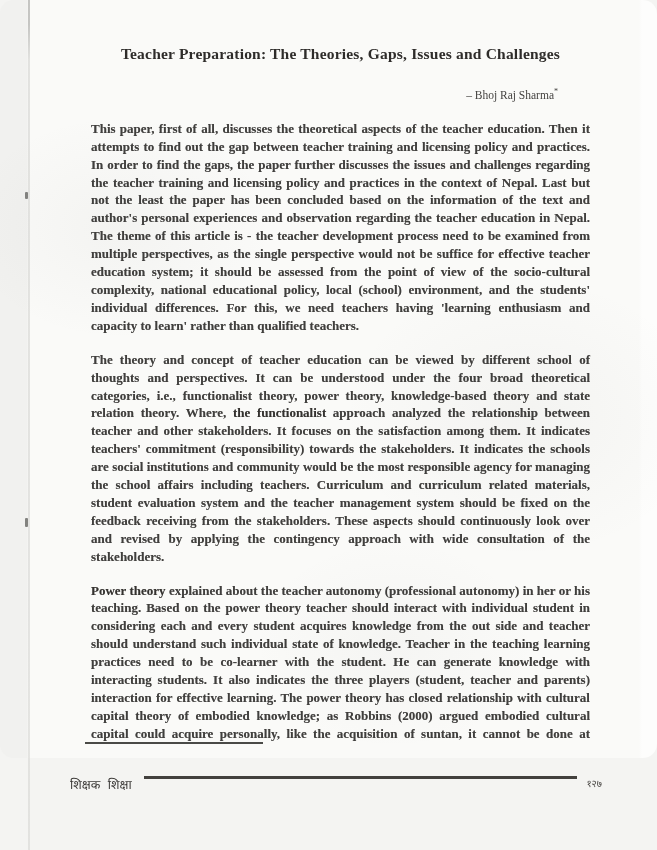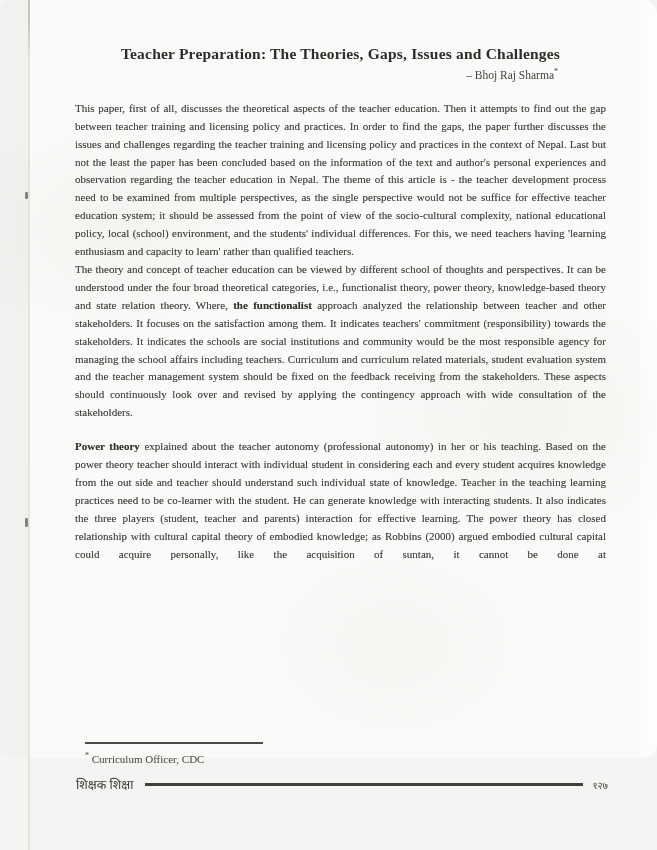--- a/index.html
+++ b/index.html
@@ -27,48 +27,49 @@
   .speck.s1 { left:25px; top:192px; height:7px; }
   .speck.s2 { left:25px; top:518px; height:9px; }
 
   .content { position:absolute; left:75px; top:44px; width:531px; }
 
   h1.title {
     margin:0; font-size:15.5px; font-weight:bold; text-align:center;
     color:#2e2c2a; letter-spacing:.2px; line-height:19px;
   }
   .author {
-    margin-top:2px; padding-right:48px; text-align:right;
+    margin-top:22px; padding-right:48px; text-align:right;
     font-size:11.5px; color:#444240; line-height:14px;
   }
   .author sup { font-size:8px; vertical-align:super; }
 
   p.body-text {
-    margin:0; font-size:11px; line-height:17.9px;
+    margin:16px; font-size:13px; line-height:17.9px;
     text-align:justify; color:#403f3d;
     text-shadow:0 0 .4px rgba(64,63,61,.45);
+    font-weight:bold;
   }
   p.abstract { margin-top:18px; }
   h2.section-heading {
     margin:14px 0 0 0; font-size:12.6px; line-height:17.9px;
     font-weight:bold; color:#373533;
   }
   p.body-text b { color:#34322f; }
   p.para2 { margin-top:16px; }
   p.cut { text-align-last:justify; }
 
   .footnote-block { position:absolute; left:85px; top:742px; width:420px; }
   .footnote-rule { width:178px; height:2px; background:#4a4a47; }
   .footnote { margin-top:7px; font-size:11px; color:#45433f; }
   .footnote sup { font-size:8px; vertical-align:super; }
 
   .footer {
-    position:absolute; left:76px; top:776px; width:532px;
-    display:flex; align-items:center;
-    font-family:Liberation Serif, serif;
+    position:absolute; left:70px; top:776px; width:532px;
+    display:flex; align-items:flex-start;
+    font-family:Liberation Mono, monospace;
   }
   .journal { font-size:12.5px; color:#3a3836; white-space:nowrap; }
   .footer-rule { flex:1 1 auto; height:2.5px; background:#42403d; margin:0 9px 0 12px; }
   .pageno { font-size:10px; color:#4a4845; white-space:nowrap; }
 </style>
 </head>
 <body>
 
 <div class="scan">
   <div class="page-edge"></div>
@@ -82,21 +83,20 @@
 
     <p class="body-text abstract"><span>This paper, first of all, discusses the theoretical aspects of the teacher education. Then it attempts to find out the gap between teacher training and licensing policy and practices. In order to find the gaps, the paper further discusses the issues and challenges regarding the teacher training and licensing policy and practices in the context of Nepal. Last but not the least the paper has been concluded based on the information of the text and author's personal experiences and observation regarding the teacher education in Nepal. The theme of this article is - the teacher development process need to be examined from multiple perspectives, as the single perspective would not be suffice for effective teacher education system; it should be assessed from the point of view of the socio-cultural complexity, national educational policy, local (school) environment, and the students' individual differences. For this, we need teachers having 'learning enthusiasm and capacity to learn' rather than qualified teachers.</span></p>
 
     <p class="body-text"><span>The theory and concept of teacher education can be viewed by different school of thoughts and perspectives. It can be understood under the four broad theoretical categories, i.e., functionalist theory, power theory, knowledge-based theory and state relation theory. Where, </span><b>the functionalist</b><span> approach analyzed the relationship between teacher and other stakeholders. It focuses on the satisfaction among them. It indicates teachers' commitment (responsibility) towards the stakeholders. It indicates the schools are social institutions and community would be the most responsible agency for managing the school affairs including teachers. Curriculum and curriculum related materials, student evaluation system and the teacher management system should be fixed on the feedback receiving from the stakeholders. These aspects should continuously look over and revised by applying the contingency approach with wide consultation of the stakeholders.</span></p>
 
     <p class="body-text para2 cut"><b>Power theory</b><span> explained about the teacher autonomy (professional autonomy) in her or his teaching. Based on the power theory teacher should interact with individual student in considering each and every student acquires knowledge from the out side and teacher should understand such individual state of knowledge. Teacher in the teaching learning practices need to be co-learner with the student. He can generate knowledge with interacting students. It also indicates the three players (student, teacher and parents) interaction for effective learning. The power theory has closed relationship with cultural capital theory of embodied knowledge; as Robbins (2000) argued embodied cultural capital could acquire personally, like the acquisition of suntan, it cannot be done at</span></p>
   </div>
 
   <div class="footnote-block">
     <div class="footnote-rule"></div>
-    <div class="footnote"><sup>*</sup><span> Curriculum Officer, CDC</span></div>
   </div>
 
   <div class="footer">
     <span class="journal">शिक्षक शिक्षा</span>
     <span class="footer-rule"></span>
     <span class="pageno">१२७</span>
   </div>
 </div>
 
 </body></html>

